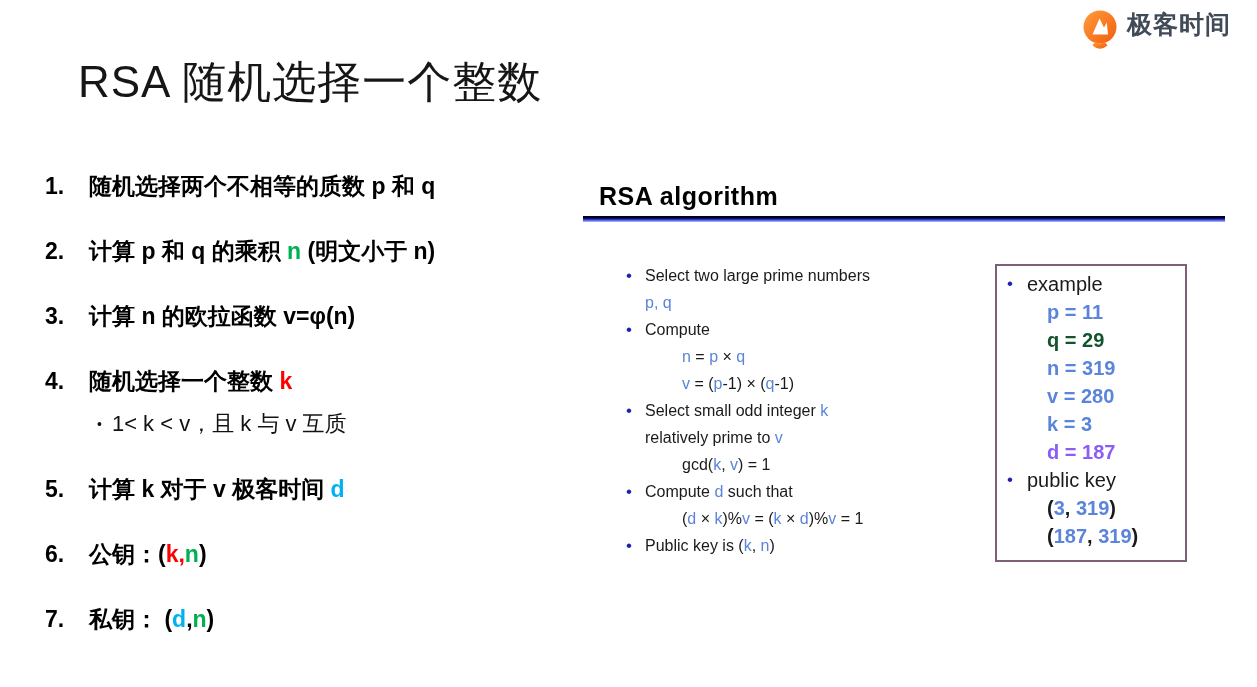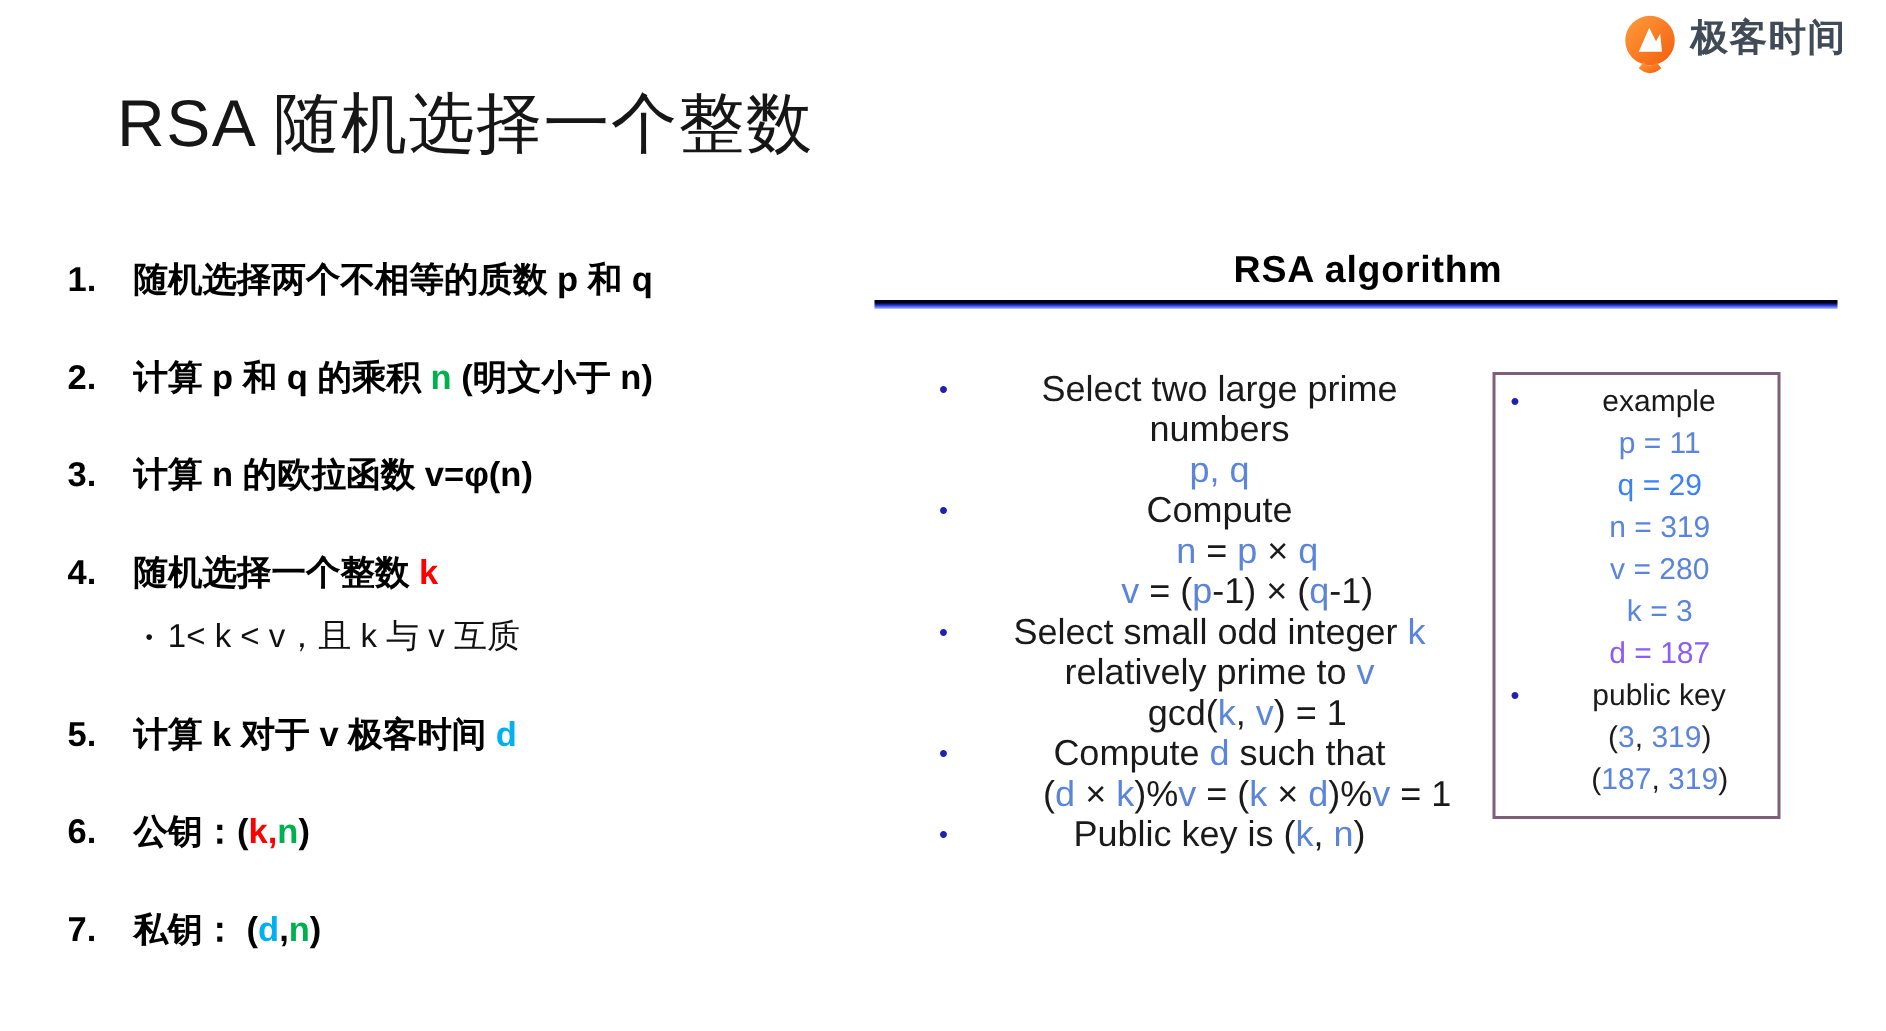--- a/index.html
+++ b/index.html
@@ -13,35 +13,35 @@
   .logo-text{font-size:25px;font-weight:600;color:#414b58;letter-spacing:1px;}
   
   .title{position:absolute;left:78px;top:24px;font-size:44px;font-weight:200;color:#161616;letter-spacing:1px;}
   
   .steps{position:absolute;left:45px;top:170px;width:530px;list-style:none;margin:0;padding:0;}
   .steps li{display:flex;font-size:23px;font-weight:700;line-height:32px;margin-bottom:33px;color:#000;}
   .steps .num{width:44px;flex:none;}
   .sub-bullet{font-weight:400;font-size:22px;margin-top:11px;padding-left:8px;color:#111;}
   .sub-bullet .dot{font-size:14px;vertical-align:2px;margin-right:10px;}
   
-  .algo-panel{position:absolute;left:583px;top:166px;width:642px;text-align:center;}
+  .algo-panel{position:absolute;left:583px;top:182px;width:642px;}
   .algo-heading{font-size:25px;font-weight:700;color:#000;margin-left:16px;letter-spacing:0.5px;}
   .algo-rule{height:6px;margin-top:5px;
     background:linear-gradient(180deg,#00001a 0%,#00001a 32%,#2233e0 58%,#8899f0 88%,#ccd4fa 100%);}
   .algo-content{position:relative;margin-top:40px;}
-  .algo-lines{margin-left:42px;width:356px;font-size:24px;}
+  .algo-lines{margin-left:42px;width:356px;font-size:16px;}
   .line{position:relative;padding-left:20px;line-height:27px;color:#1a1a1a;}
   .line.b::before{content:"\2022";position:absolute;left:1px;top:0;color:#2121b0;font-size:17px;}
   .line.ind1{padding-left:57px;}
   
   .example-box{position:absolute;left:412px;top:2px;width:188px;border:2px solid #7e5e78;
     padding:4px 0 10px 0;font-size:20px;background:#fff;}
   .example-box .line{padding-left:30px;line-height:28px;}
   .example-box .line.b::before{left:10px;}
-  .example-box .line.ind{padding-left:31px;}
+  .example-box .line.ind{padding-left:50px;font-weight:bold;}
 </style>
 </head>
 <body>
 
 <div class="logo">
   <span>
     <svg width="40" height="46" viewBox="0 0 40 46" aria-hidden="true">
       <defs>
         <linearGradient id="og" x1="0" y1="0" x2="1" y2="1">
           <stop offset="0" stop-color="#ff9d3c"></stop>
@@ -107,21 +107,21 @@
       <div class="line"><span>relatively prime to </span><span style="color: rgb(91, 132, 219);">v</span></div>
       <div class="line ind1"><span>gcd(</span><span style="color: rgb(91, 132, 219);">k</span><span>, </span><span style="color: rgb(91, 132, 219);">v</span><span>) = 1</span></div>
       <div class="line b"><span>Compute </span><span style="color: rgb(91, 132, 219);">d</span><span> such that</span></div>
       <div class="line ind1"><span>(</span><span style="color: rgb(91, 132, 219);">d</span><span> × </span><span style="color: rgb(91, 132, 219);">k</span><span>)%</span><span style="color: rgb(91, 132, 219);">v</span><span> = (</span><span style="color: rgb(91, 132, 219);">k</span><span> × </span><span style="color: rgb(91, 132, 219);">d</span><span>)%</span><span style="color: rgb(91, 132, 219);">v</span><span> = 1</span></div>
       <div class="line b"><span>Public key is (</span><span style="color: rgb(91, 132, 219);">k</span><span>, </span><span style="color: rgb(91, 132, 219);">n</span><span>)</span></div>
     </div>
 
     <div class="example-box">
       <div class="line b"><span>example</span></div>
       <div class="line ind"><span style="color: rgb(91, 132, 219);">p = 11</span></div>
-      <div class="line ind"><span style="color: #3b82f6; margin-top: 48px;">q = 29</span></div>
+      <div class="line ind"><span style="color: #14532d; margin-top: 48px;">q = 29</span></div>
       <div class="line ind"><span style="color: rgb(91, 132, 219);">n = 319</span></div>
       <div class="line ind"><span style="color: rgb(91, 132, 219);">v = 280</span></div>
       <div class="line ind"><span style="color: rgb(91, 132, 219);">k = 3</span></div>
       <div class="line ind"><span style="color: #8b5cf6;">d = 187</span></div>
       <div class="line b"><span>public key</span></div>
       <div class="line ind"><span>(</span><span style="color: rgb(91, 132, 219);">3</span><span>, </span><span style="color: rgb(91, 132, 219);">319</span><span>)</span></div>
       <div class="line ind"><span>(</span><span style="color: rgb(91, 132, 219);">187</span><span>, </span><span style="color: rgb(91, 132, 219);">319</span><span>)</span></div>
     </div>
   </div>
 </div>

